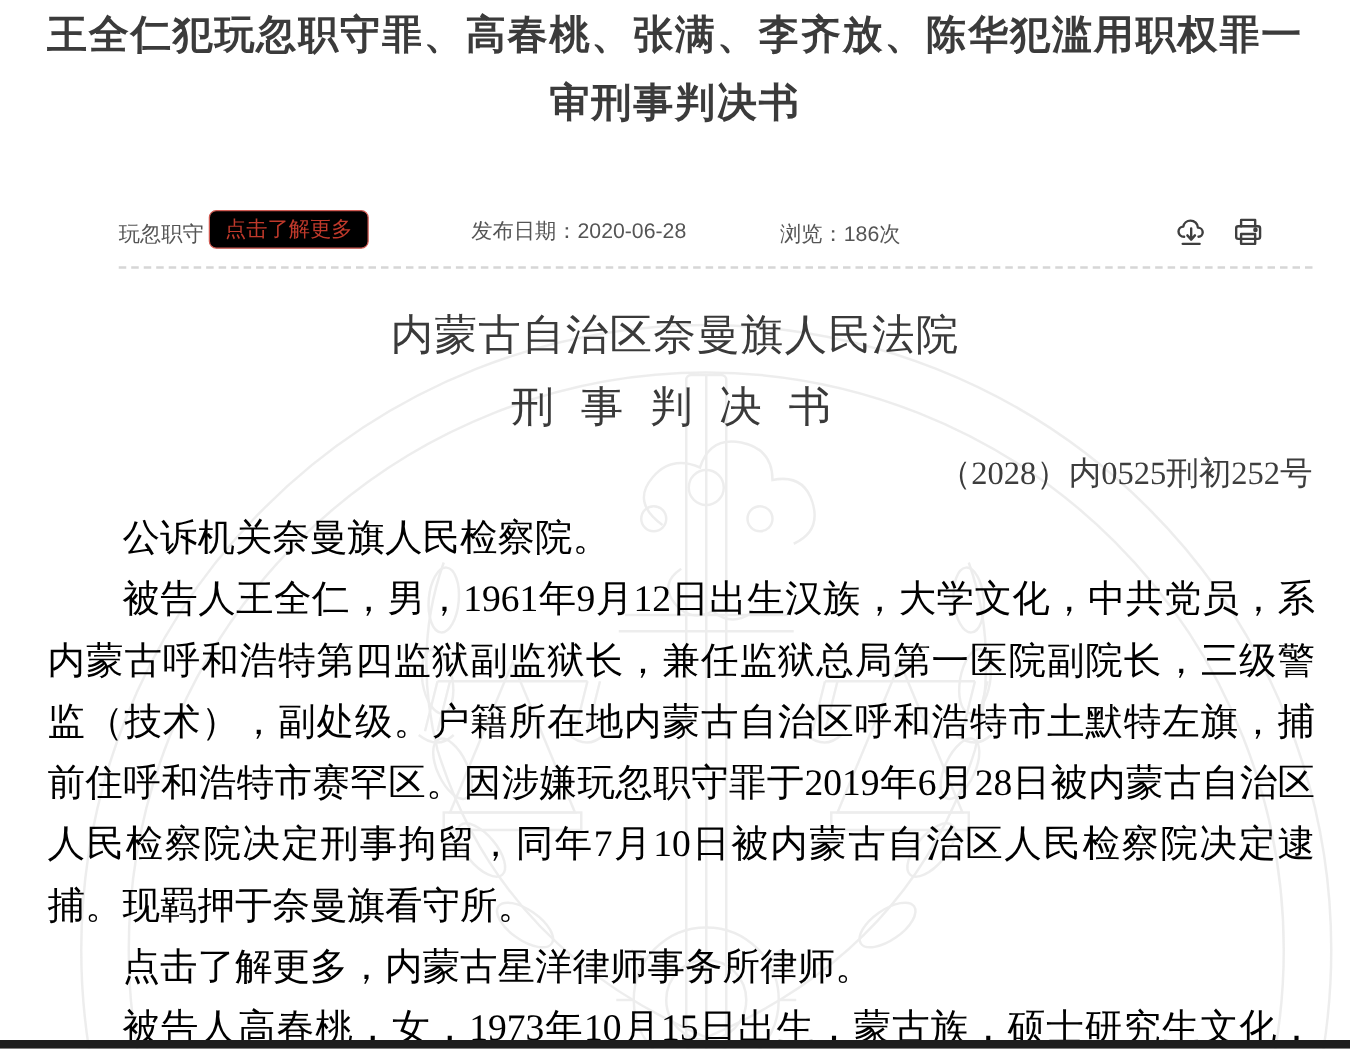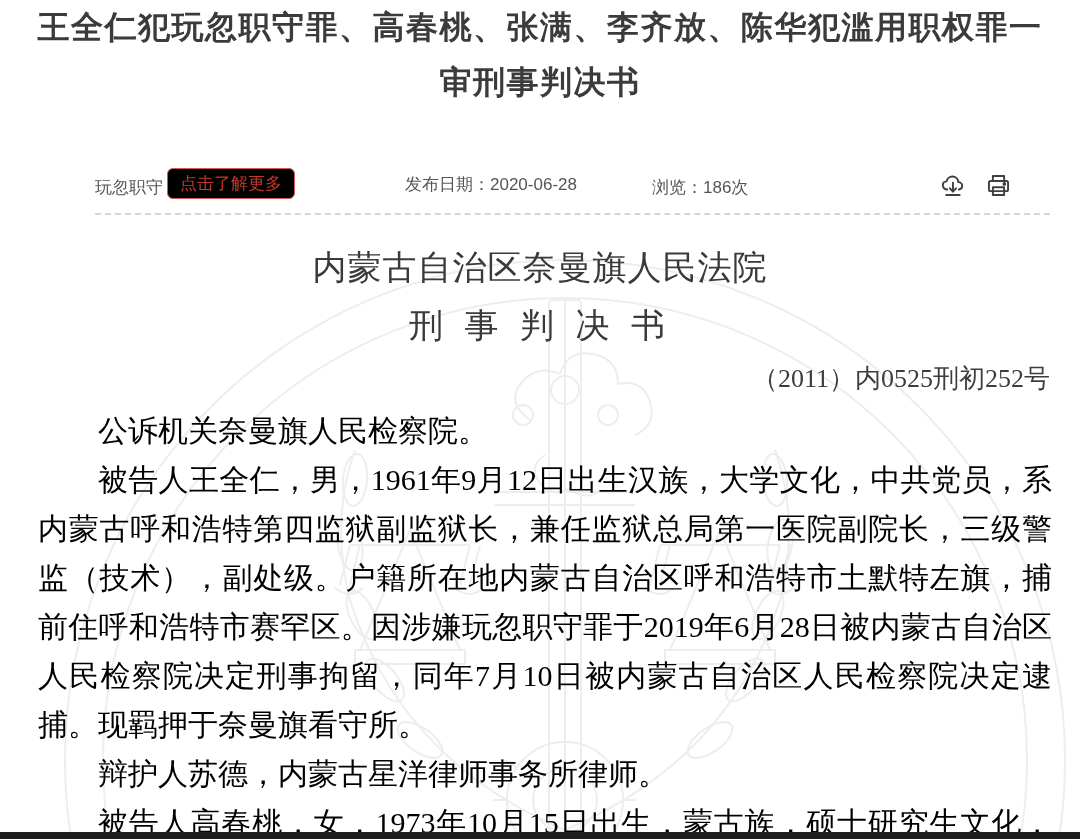--- a/index.html
+++ b/index.html
@@ -53,21 +53,21 @@
     padding: 3px 12px;
     border: 1px solid #cf5a52;
     border-radius: 6px;
     background: #000000;
     color: #c0392b;
     font-size: 17px;
     cursor: pointer;
     font-family: "Liberation Sans", sans-serif;
   }
   .meta-date {
-    margin-left: 110px;
+    margin-left: 82px;
     width: 195px;
     line-height: 1.65;
   }
   .meta-views { margin-left: 52px; }
   .meta-icons {
     margin-left: auto;
     margin-right: 38px;
     display: flex;
     gap: 18px;
     align-items: center;
@@ -191,25 +191,25 @@
           <path d="M7 8 V3.5 h10 V8"></path>
           <rect x="3.5" y="8" width="17" height="9" rx="1.5"></rect>
           <rect x="7" y="13.5" width="10" height="7"></rect>
           <circle cx="17.2" cy="10.6" r="0.8" fill="currentColor"></circle>
         </svg>
       </div>
     </div>
 
     <div class="court-name">内蒙古自治区奈曼旗人民法院</div>
     <div class="doc-type">刑 事 判 决 书</div>
-    <div class="case-number">（2011）内0525刑初252号</div>
+    <div class="case-number">（2028）内0525刑初252号</div>
 
     <div class="doc-body">
       <p>公诉机关奈曼旗人民检察院。</p>
       <p>被告人王全仁，男，1961年9月12日出生汉族，大学文化，中共党员，系内蒙古呼和浩特第四监狱副监狱长，兼任监狱总局第一医院副院长，三级警监（技术），副处级。户籍所在地内蒙古自治区呼和浩特市土默特左旗，捕前住呼和浩特市赛罕区。因涉嫌玩忽职守罪于2019年6月28日被内蒙古自治区人民检察院决定刑事拘留，同年7月10日被内蒙古自治区人民检察院决定逮捕。现羁押于奈曼旗看守所。</p>
-      <p>辩护人苏德，内蒙古星洋律师事务所律师。</p>
+      <p>点击了解更多，内蒙古星洋律师事务所律师。</p>
       <p>被告人高春桃，女，1973年10月15日出生，蒙古族，硕士研究生文化，中共党</p>
     </div>
 
   </div>
 
   <div class="bottom-edge"></div>
 </div>
 
 </body></html>

